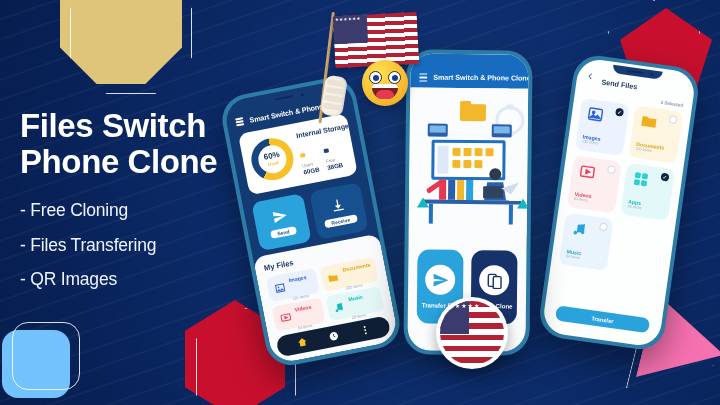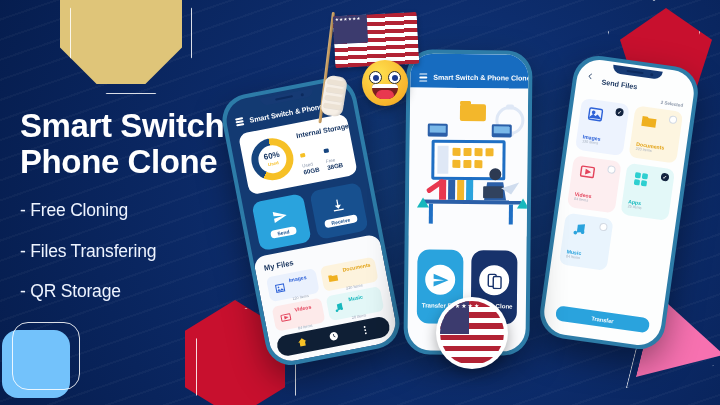--- a/index.html
+++ b/index.html
@@ -52,21 +52,21 @@
   #shape-pink-triangle { left: 642px; top: 305px; width: 86px; height: 80px; background: #f771b0; transform: rotate(104deg); }
   #shape-pink-triangle-outline { left: 632px; top: 316px; width: 86px; height: 80px; transform: rotate(104deg); }
 
   
   #headline-block { position: absolute; left: 20px; top: 108px; width: 250px; z-index: 30; }
   .h-line {
     color: #ffffff; font-weight: 700; font-size: 33px; line-height: 36px;
     letter-spacing: -0.4px;
   }
   .bullet {
-    color: #eef4ff; font-size: 17.5px; line-height: 17.5px; margin-top: 23px;
+    color: #eef4ff; font-size: 17.5px; line-height: 17.5px; margin-top: 17px;
     font-weight: 400; letter-spacing: -0.2px;
   }
   #bullet-1 { margin-top: 22px; }
 
   
   .phone {
     position: absolute;
     background: #2d7ca8;
     border-radius: 26px;
     padding: 4px;
@@ -235,25 +235,25 @@
   <div class="shape hexv outline" id="shape-red-hexagon-outline"></div>
 
   <div class="shape" id="shape-blue-square"></div>
   <div class="shape outline" id="shape-blue-square-outline"></div>
 
   <div class="shape tri" id="shape-pink-triangle"></div>
   <div class="shape tri outline" id="shape-pink-triangle-outline"></div>
 </div>
 
 <div id="headline-block">
-  <div class="h-line">Smart Switch</div>
+  <div class="h-line">Files Switch</div>
   <div class="h-line">Phone Clone</div>
   <div class="bullet" id="bullet-1">- Free Cloning</div>
   <div class="bullet">- Files Transfering</div>
-  <div class="bullet">- QR Storage</div>
+  <div class="bullet">- QR Images</div>
 </div>
 
 <div class="phone" id="phone-left">
   <div class="screen">
     <div class="notch">
         <span class="speaker"></span>
         <span class="cam"></span>
       </div>
 
     <div class="lp-header">

